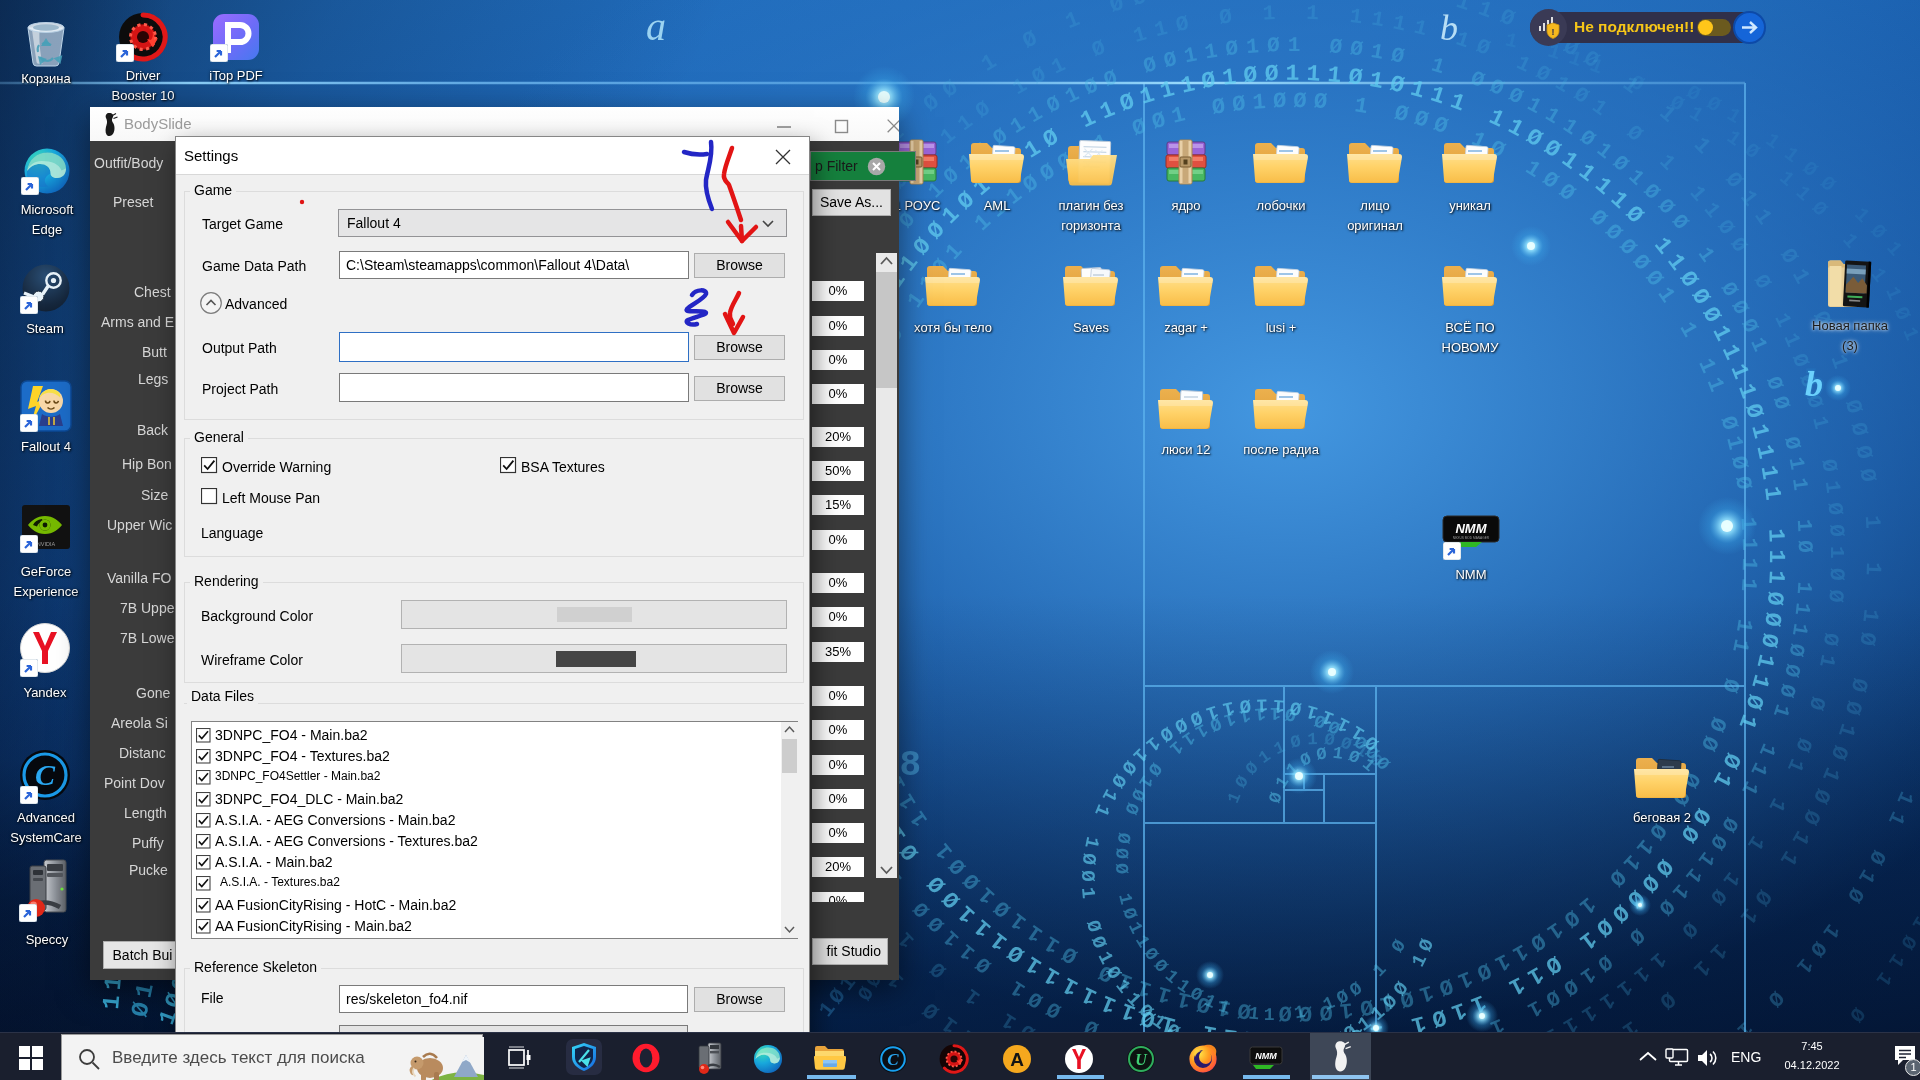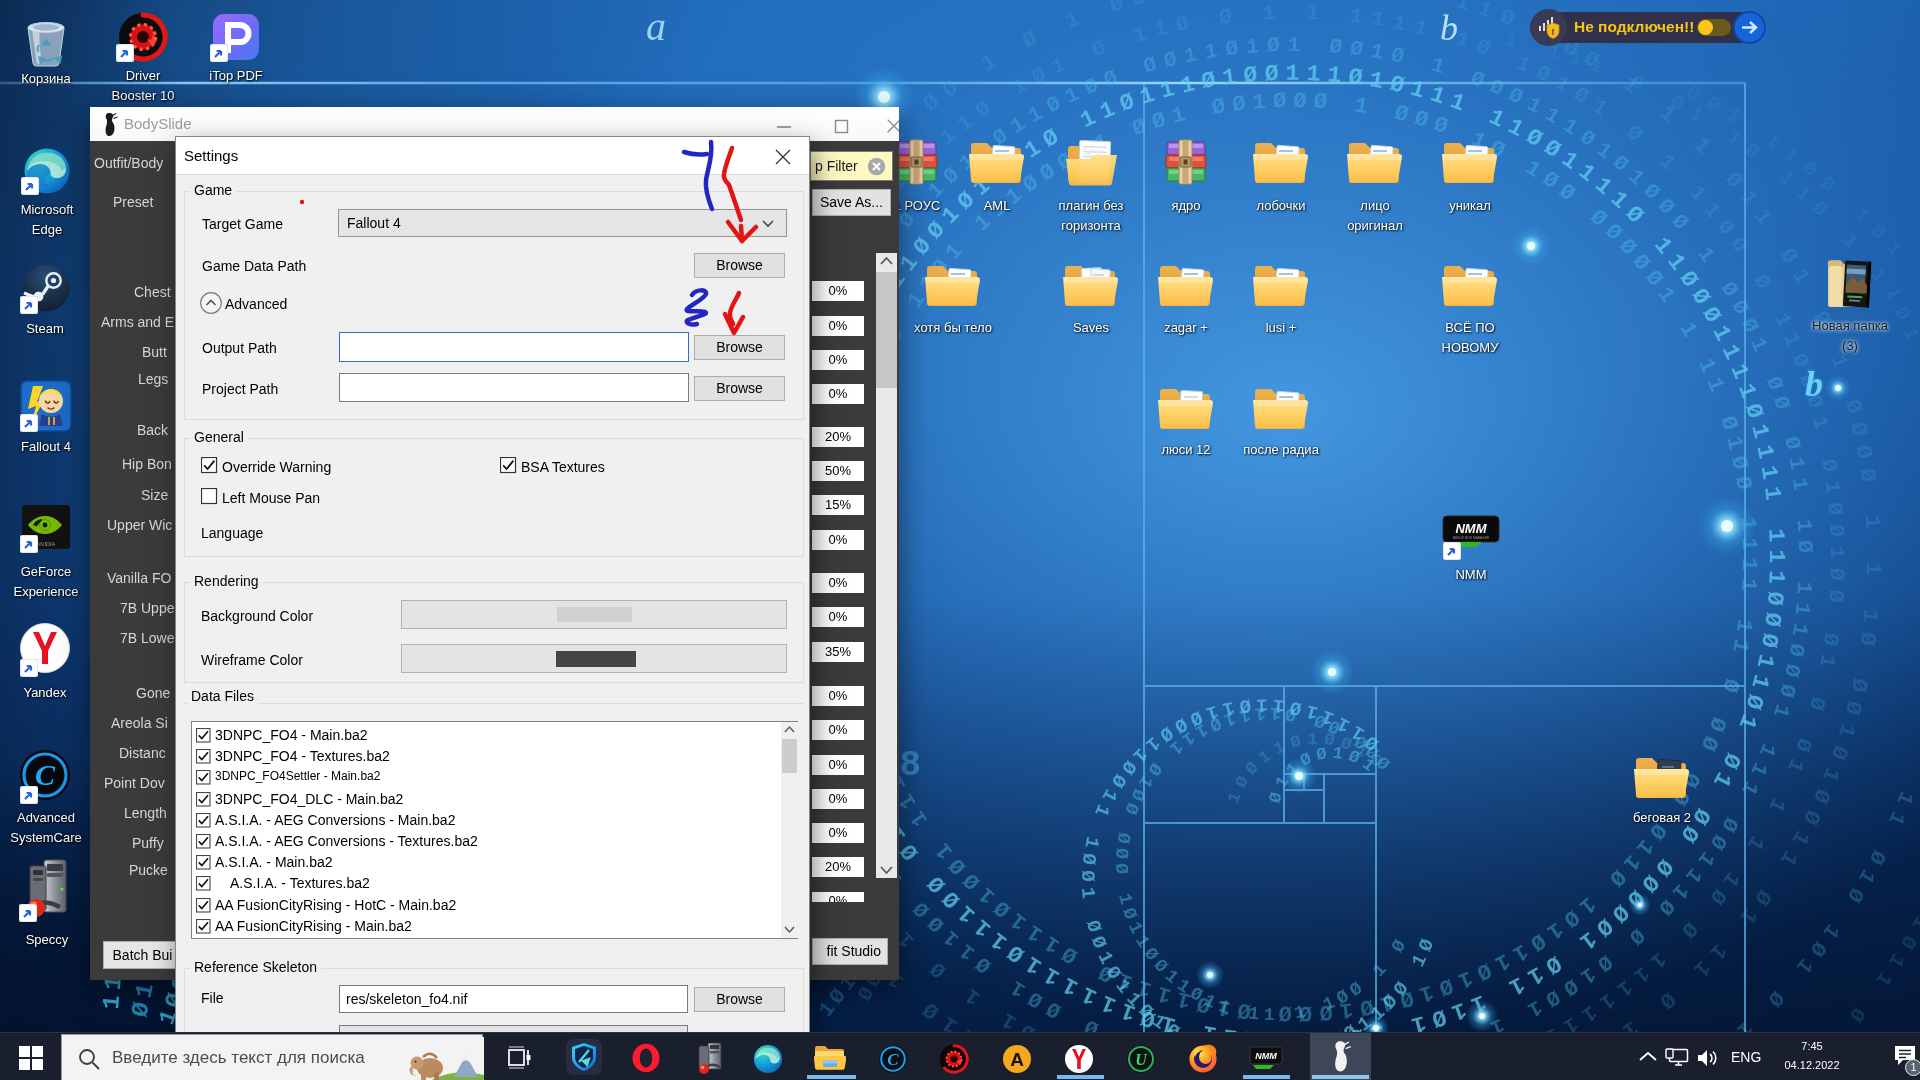--- a/index.html
+++ b/index.html
@@ -570,21 +570,21 @@
 <div class="bslab" style="left:30px;top:523px">7B Lowe</div>
 <div class="bslab" style="left:46px;top:578px">Gone</div>
 <div class="bslab" style="left:21px;top:608px">Areola Si</div>
 <div class="bslab" style="left:29px;top:638px">Distanc</div>
 <div class="bslab" style="left:14px;top:668px">Point Dov</div>
 <div class="bslab" style="left:34px;top:698px">Length</div>
 <div class="bslab" style="left:42px;top:728px">Puffy</div>
 <div class="bslab" style="left:39px;top:755px">Pucke</div>
 <div class="win-btn" style="left:13px;top:834px;width:79px;height:28px;line-height:26px;background:#e6e6e6">Batch Bui</div>
 <div class="win-btn" style="left:722px;top:831px;width:76px;height:27px;line-height:25px;text-align:right;padding-right:6px">fit Studio</div>
-<div style="position:absolute;left:720px;top:44px;width:83px;height:30px;background:#fef9c3;border:1px solid #7a7a7a">
+<div style="position:absolute;left:720px;top:44px;width:106px;height:30px;background:#15803d;border:1px solid #7a7a7a">
       <div style="position:absolute;left:4px;top:6px;font-size:14px;color:#1a1a1a">p Filter</div>
       <svg width="19" height="19" viewBox="0 0 19 19" style="position:absolute;left:56px;top:5px">
         <circle cx="9.5" cy="9.5" r="8.7" fill="#a8a8a8"></circle>
         <path d="M6,6 l7,7 m0,-7 l-7,7" stroke="#fff" stroke-width="2"></path>
       </svg>
     </div>
 <div class="win-btn" style="left:722px;top:82px;width:79px;height:27px;line-height:25px">Save As...</div>
 <div class="pctbox" style="top:174px">0%</div>
 <div class="pctbox" style="top:209px">0%</div>
 <div class="pctbox" style="top:243px">0%</div>
@@ -620,20 +620,21 @@
         <path d="M10,10 l14,14 m0,-14 l-14,14" stroke="#333" stroke-width="1.3"></path>
       </svg>
     </div>
 <div class="grp" style="left:8px;top:54px;width:620px;height:229px"></div>
     <div class="grplab" style="left:14px;top:45px">Game</div>
 <div class="lab" style="left:26px;top:79px">Target Game</div>
 <div class="combo" style="left:162px;top:72px;width:449px;height:28px">Fallout 4<svg width="12" height="8" viewBox="0 0 12 8" style="position:absolute;right:12px;top:10px">
         <path d="M1,1 l5,5 5,-5" stroke="#444" stroke-width="1.6" fill="none"></path>
       </svg></div>
 <div class="lab" style="left:26px;top:121px">Game Data Path</div>
+<div class="inp" style="left:163px;top:114px;width:350px;height:28px">C:\Steam\steamapps\common\Fallout 4\Data\</div>
 <div class="btn" style="left:518px;top:116px;width:91px;height:25px;line-height:23px">Browse</div>
 <svg width="24" height="24" viewBox="0 0 24 24" style="position:absolute;left:24px;top:155px">
       <circle cx="11" cy="11" r="10.3" fill="#f4f4f4" stroke="#7d7d7d" stroke-width="1.2"></circle>
       <path d="M6.5,13 l4.5,-4.5 4.5,4.5" stroke="#555" stroke-width="1.6" fill="none"></path>
     </svg>
 <div class="lab" style="left:49px;top:159px">Advanced</div>
 <div class="lab" style="left:26px;top:203px">Output Path</div>
 <div class="inp" style="left:163px;top:195px;width:350px;height:30px;border:1.5px solid #2e6fc4"></div>
 <div class="btn" style="left:518px;top:198px;width:91px;height:25px;line-height:23px">Browse</div>
 <div class="lab" style="left:26px;top:244px">Project Path</div>
@@ -701,21 +702,21 @@
 <div style="position:absolute;left:23px;top:111.0px;font-size:14px">A.S.I.A. - AEG Conversions - Textures.ba2</div>
 <svg width="15" height="15" viewBox="0 0 15 15" style="position:absolute;left:4px;top:133.2px">
         <rect x="0.5" y="0.5" width="13.5" height="13.5" fill="#fff" stroke="#444" stroke-width="1.1"></rect>
         <path d="M2.8,7.4 l3,3.2 L12,3.2" stroke="#111" stroke-width="1.6" fill="none"></path>
       </svg>
 <div style="position:absolute;left:23px;top:132.2px;font-size:14px">A.S.I.A. - Main.ba2</div>
 <svg width="15" height="15" viewBox="0 0 15 15" style="position:absolute;left:4px;top:154.39999999999998px">
         <rect x="0.5" y="0.5" width="13.5" height="13.5" fill="#fff" stroke="#444" stroke-width="1.1"></rect>
         <path d="M2.8,7.4 l3,3.2 L12,3.2" stroke="#111" stroke-width="1.6" fill="none"></path>
       </svg>
-<div style="position:absolute;left:38px;top:153.39999999999998px;font-size:14px">A.S.I.A. - Textures.ba2</div>
+<div style="position:absolute;left:28px;top:153.39999999999998px;font-size:12px">A.S.I.A. - Textures.ba2</div>
 <svg width="15" height="15" viewBox="0 0 15 15" style="position:absolute;left:4px;top:175.59999999999997px">
         <rect x="0.5" y="0.5" width="13.5" height="13.5" fill="#fff" stroke="#444" stroke-width="1.1"></rect>
         <path d="M2.8,7.4 l3,3.2 L12,3.2" stroke="#111" stroke-width="1.6" fill="none"></path>
       </svg>
 <div style="position:absolute;left:23px;top:174.59999999999997px;font-size:14px">AA FusionCityRising - HotC - Main.ba2</div>
 <svg width="15" height="15" viewBox="0 0 15 15" style="position:absolute;left:4px;top:196.79999999999995px">
         <rect x="0.5" y="0.5" width="13.5" height="13.5" fill="#fff" stroke="#444" stroke-width="1.1"></rect>
         <path d="M2.8,7.4 l3,3.2 L12,3.2" stroke="#111" stroke-width="1.6" fill="none"></path>
       </svg>
 <div style="position:absolute;left:23px;top:195.79999999999995px;font-size:14px">AA FusionCityRising - Main.ba2</div>

